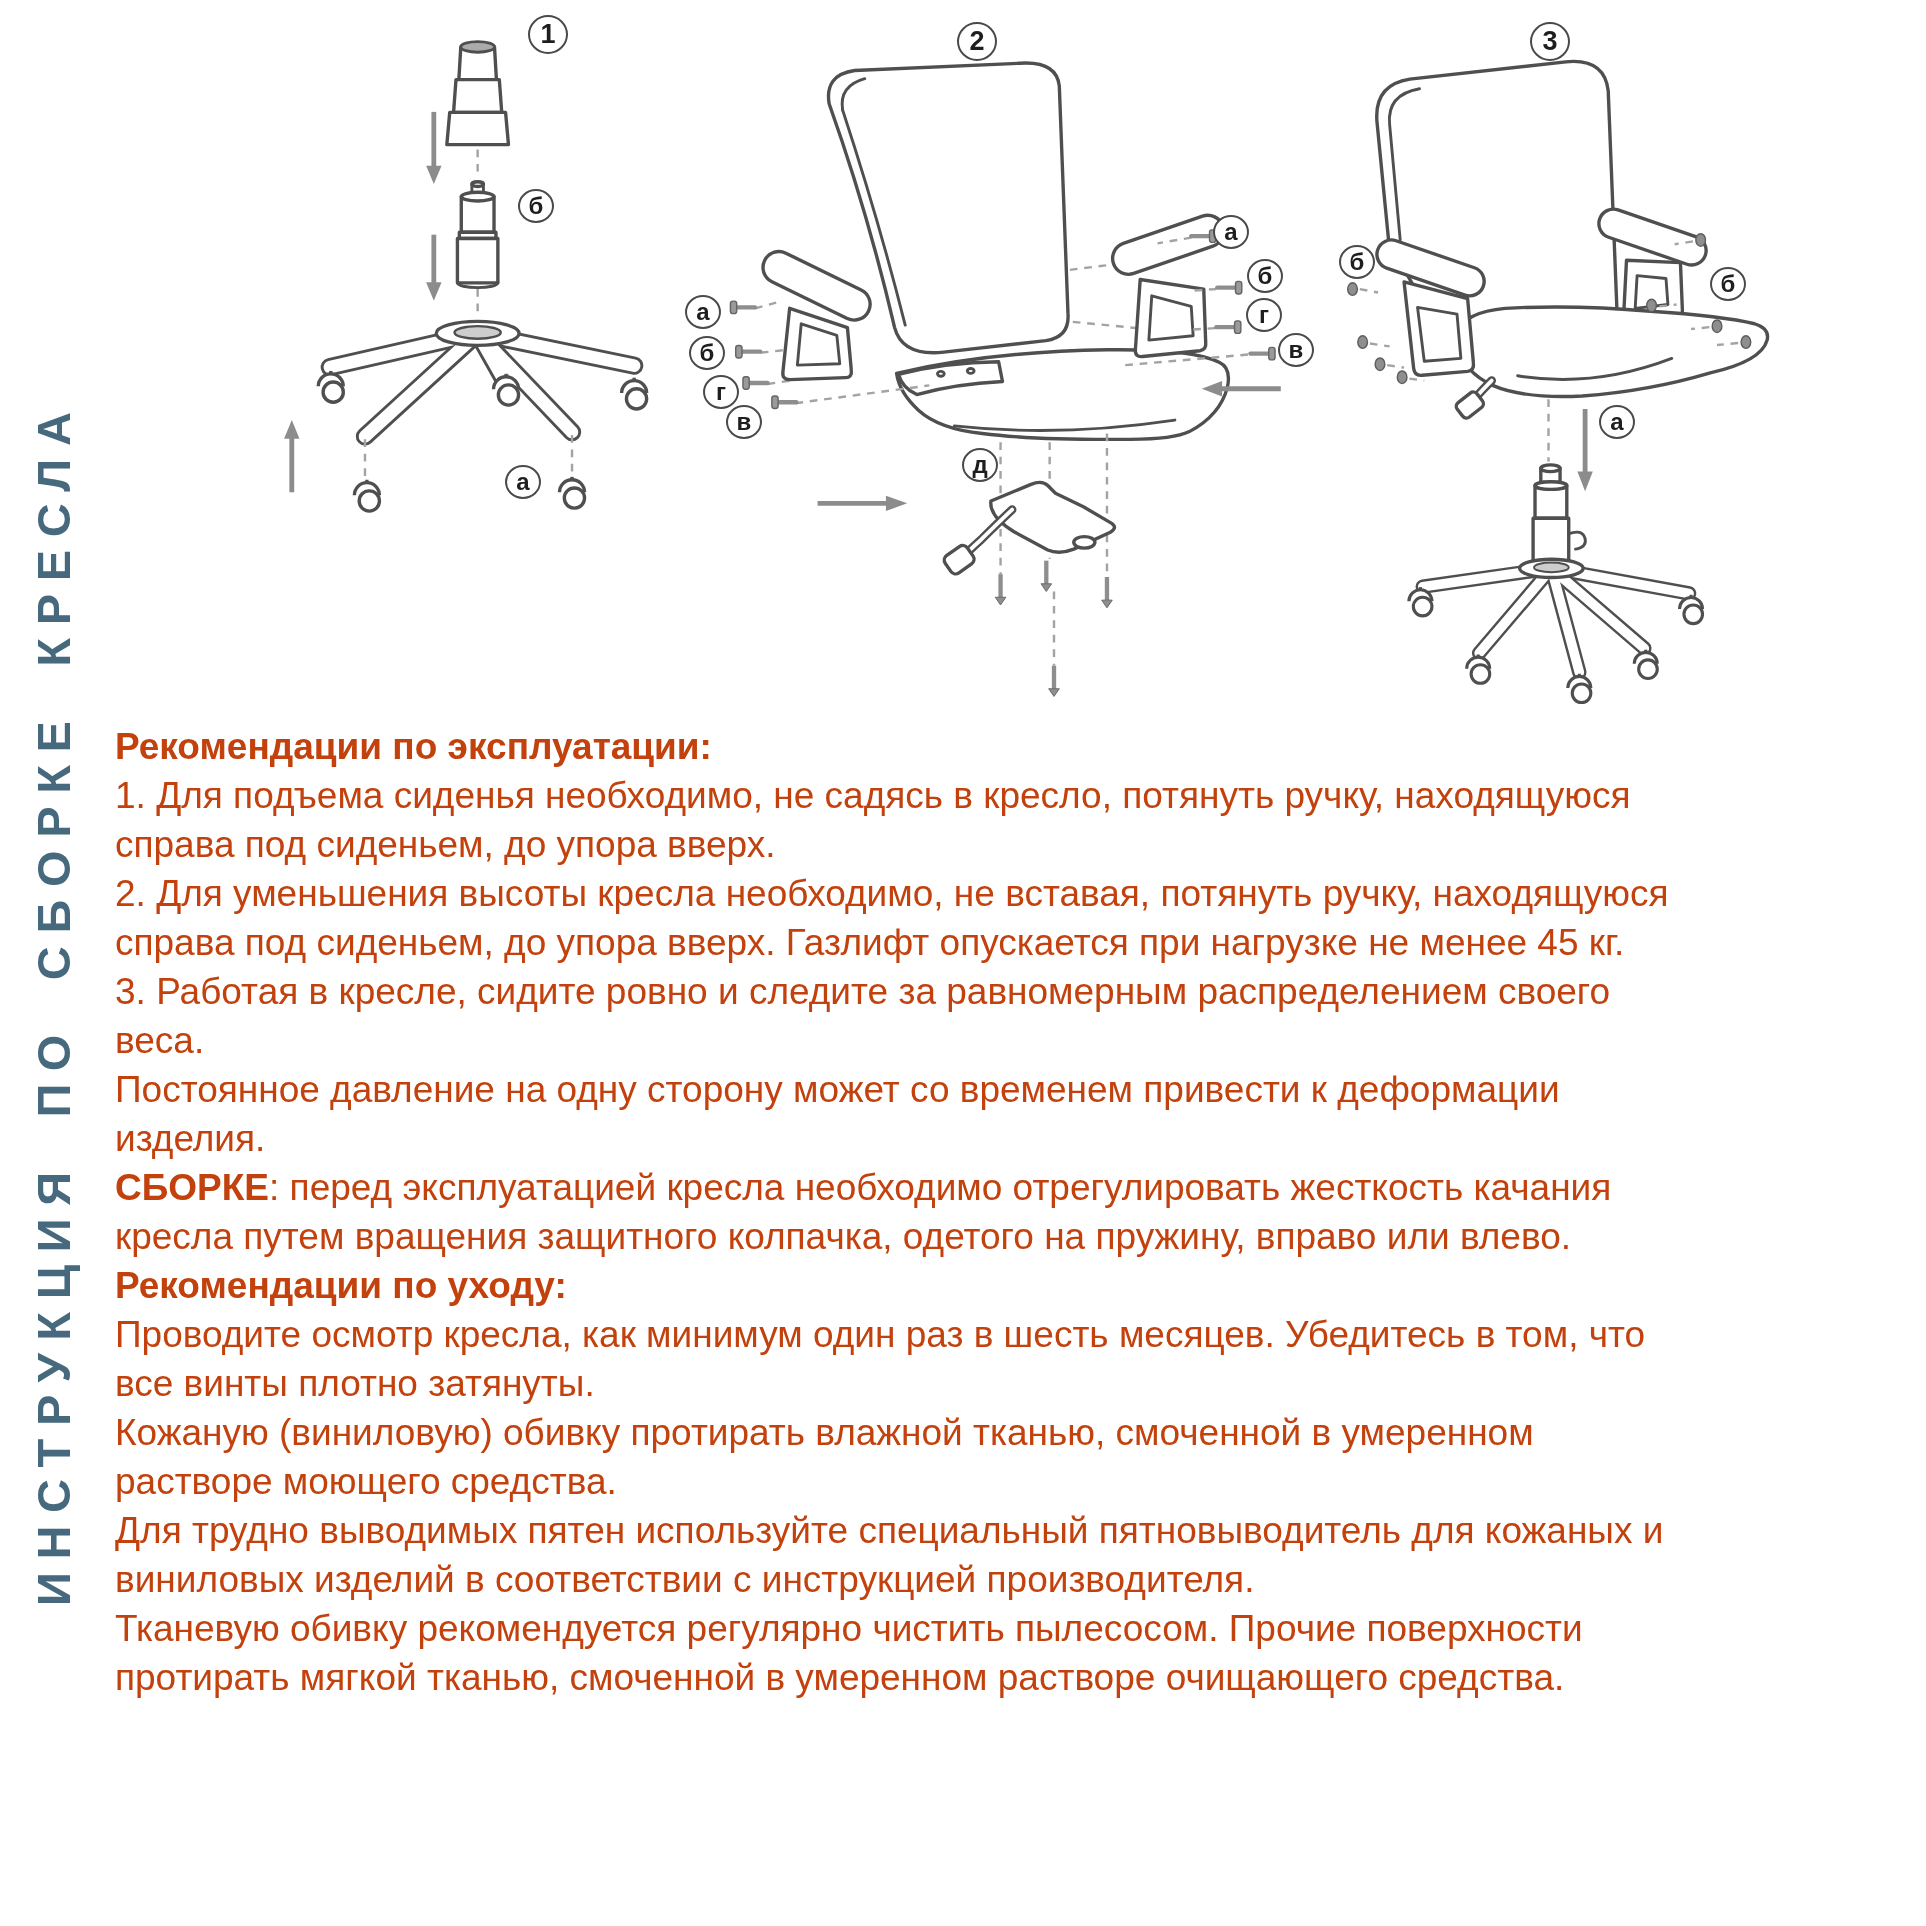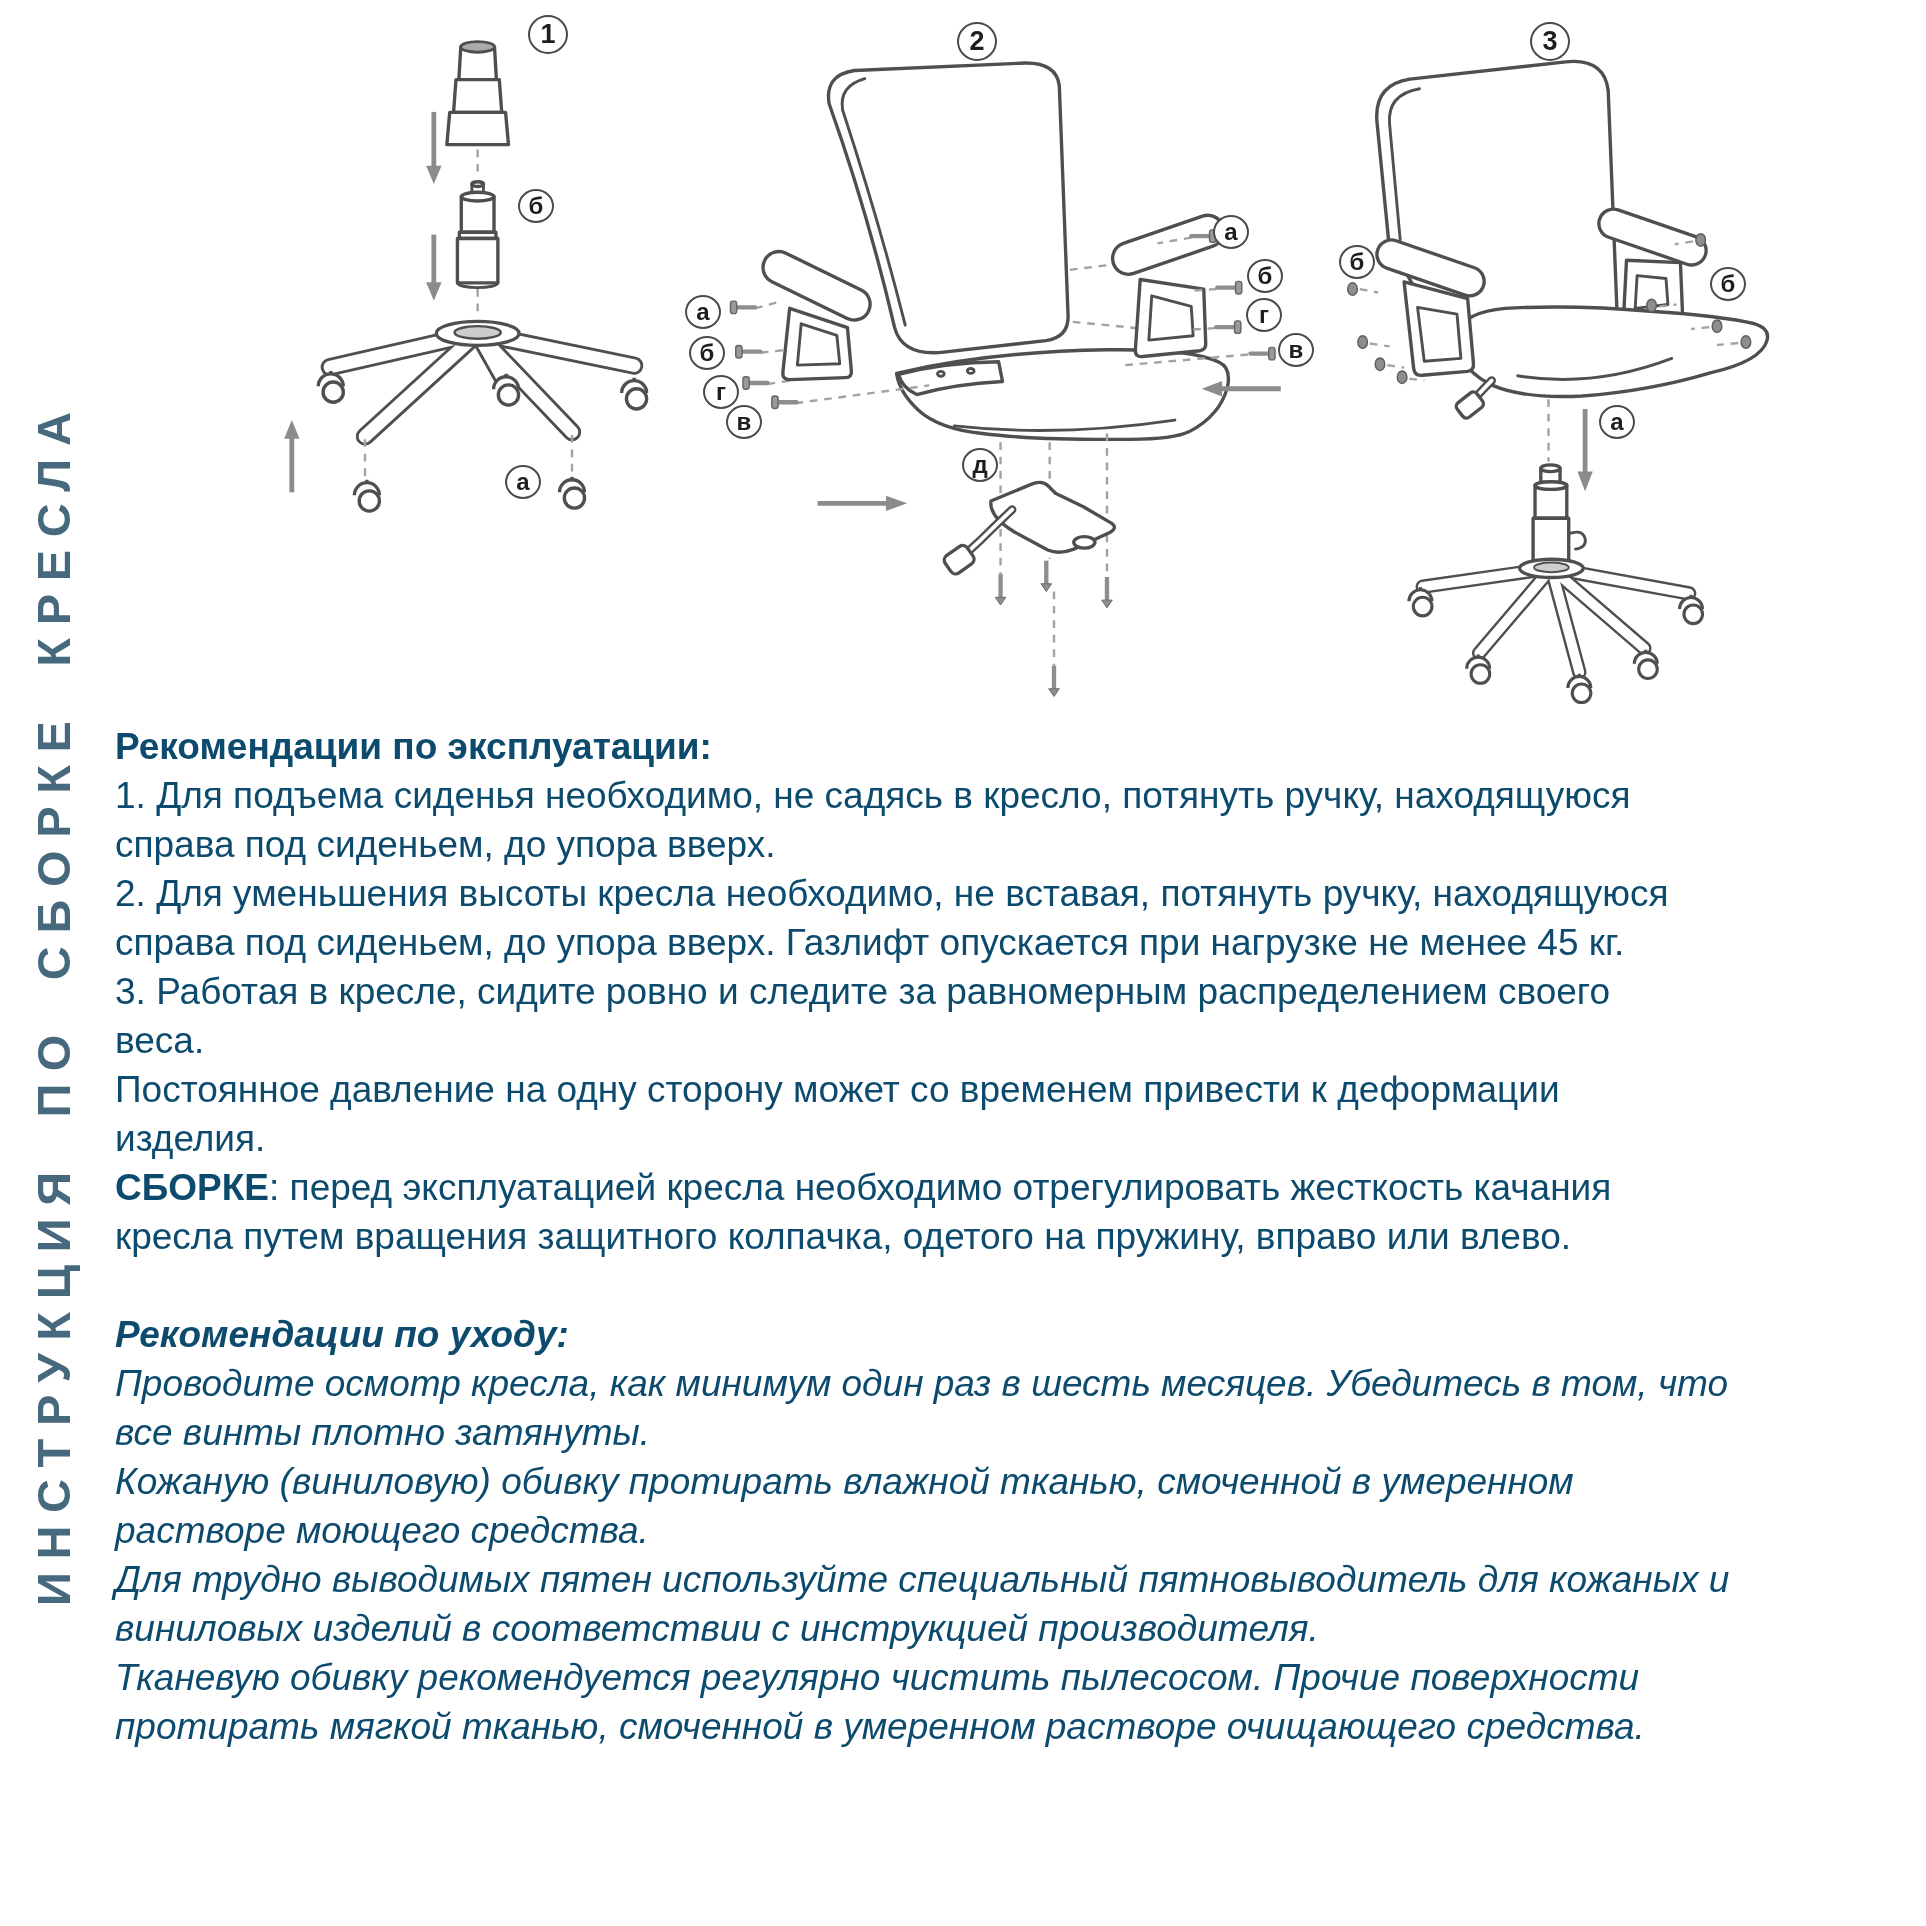--- a/index.html
+++ b/index.html
@@ -37,21 +37,21 @@
          background:#fff;border:2.4px solid #4a4a4a;border-radius:50%;
          color:#1e1e1e;font-weight:700;box-sizing:border-box;}
   .badge.num{width:40px;height:39px;font-size:27px;}
   .badge.lt{width:36px;height:34px;font-size:24px;}
 
   
   .textblock{position:absolute;left:115px;top:722px;width:1777px;
              font-size:37px;line-height:49px;}
   .textblock h2{margin:0;font-size:37px;line-height:49px;font-weight:700;}
   .par{white-space:pre-line;}
-  .care-section{margin-top:49px;font-style:italic;}
+  .care-section{}
   .strong{font-weight:700;}
 </style>
 </head>
 <body>
 
 <div class="page">
 
   <div class="sidebar-title" style="color: rgb(71, 105, 126);">ИНСТРУКЦИЯ ПО СБОРКЕ КРЕСЛА</div>
 
   <div class="diagrams">
@@ -311,21 +311,21 @@
     <div class="badge lt" style="left:1246px;top:298px">г</div>
     <div class="badge lt" style="left:1278px;top:333px">в</div>
     <div class="badge lt" style="left:962px;top:448px">д</div>
 
     <div class="badge num" style="left:1530px;top:21.7px">3</div>
     <div class="badge lt" style="left:1339px;top:245px">б</div>
     <div class="badge lt" style="left:1710px;top:267px">б</div>
     <div class="badge lt" style="left:1599px;top:405px">а</div>
   </div>
 
-  <div class="textblock" style="color: #0c4a6e;">
+  <div class="textblock" style="color: #c2410c;">
 
     <div>
       <h2>Рекомендации по эксплуатации:</h2>
       <div class="par"><span>1. Для подъема сиденья необходимо, не садясь в кресло, потянуть ручку, находящуюся
 справа под сиденьем, до упора вверх.
 2. Для уменьшения высоты кресла необходимо, не вставая, потянуть ручку, находящуюся
 справа под сиденьем, до упора вверх. Газлифт опускается при нагрузке не менее 45 кг.
 3. Работая в кресле, сидите ровно и следите за равномерным распределением своего
 веса.
 Постоянное давление на одну сторону может со временем привести к деформации

